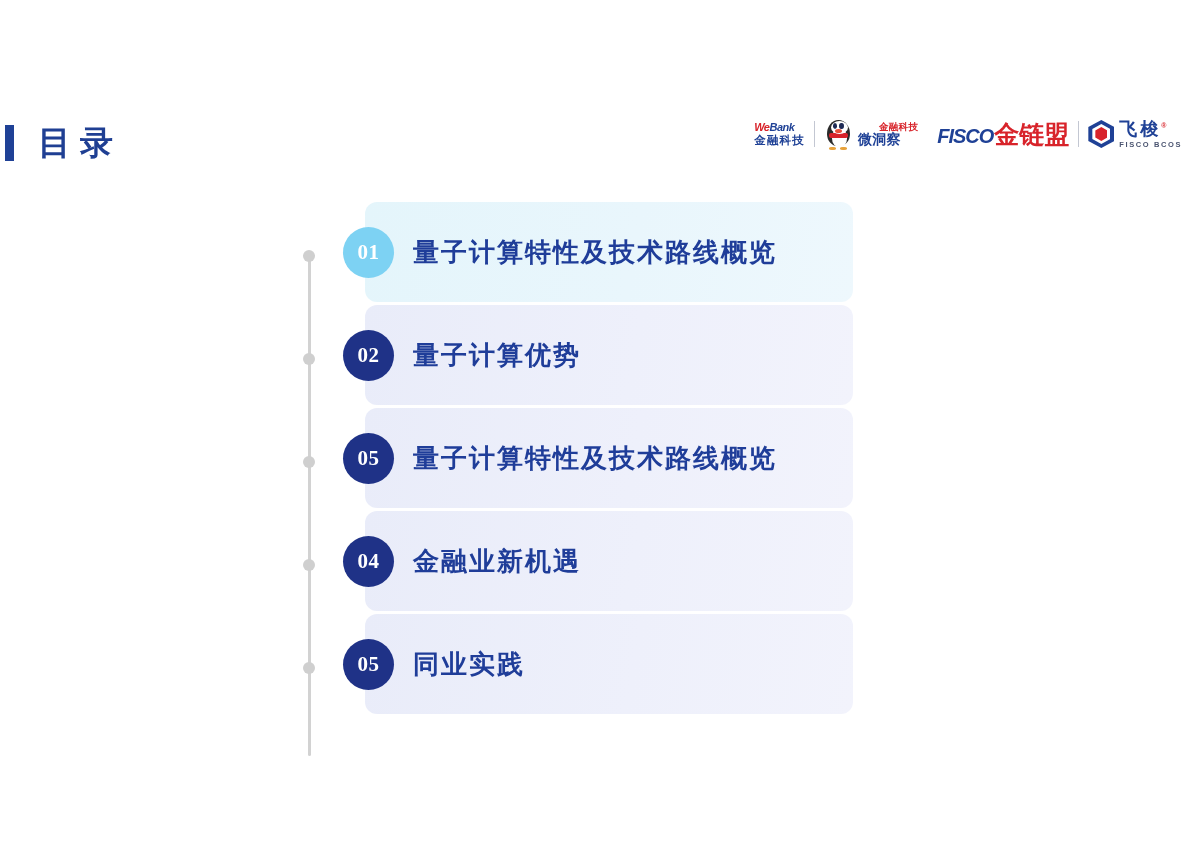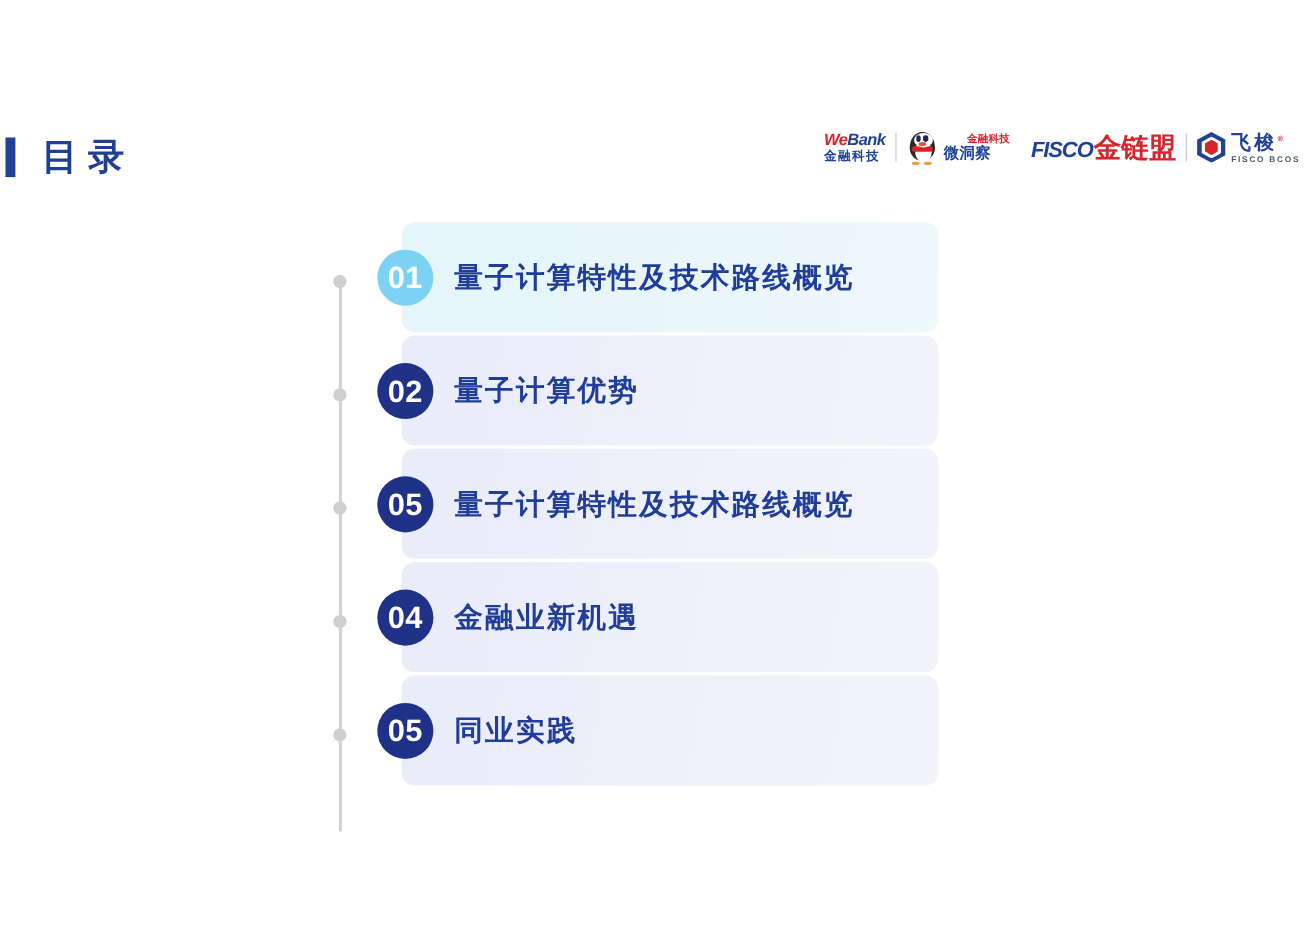--- a/index.html
+++ b/index.html
@@ -59,21 +59,21 @@
   }
   .logo-block {
     display: flex;
     align-items: center;
     height: 40px;
   }
 
   
   #logo-webank .wb-text { line-height: 1; text-align: left; }
   #logo-webank .wb-top {
-    font-size: 15px;
+    font-size: 11px;
     font-weight: 700;
     font-style: italic;
     letter-spacing: -0.5px;
     white-space: nowrap;
   }
   #logo-webank .wb-we { color: #d8232a; }
   #logo-webank .wb-bank { color: #1f4196; }
   #logo-webank .wb-cn {
     font-size: 11.5px;
     font-weight: 700;
@@ -281,23 +281,24 @@
     position: absolute;
     left: -22px;
     top: 25px;
     width: 51px;
     height: 51px;
     border-radius: 50%;
     display: flex;
     align-items: center;
     justify-content: center;
     color: #ffffff;
-    font-size: 28px;
+    font-size: 21px;
     font-weight: 700;
     letter-spacing: 0.5px;
+    font-family: Liberation Serif, serif;
   }
   .toc-badge.badge-light { background: #7dd2f3; }
   .toc-badge.badge-dark  { background: #1f3287; }
   .toc-label {
     position: absolute;
     left: 48px;
     top: 0;
     height: 100px;
     display: flex;
     align-items: center;

